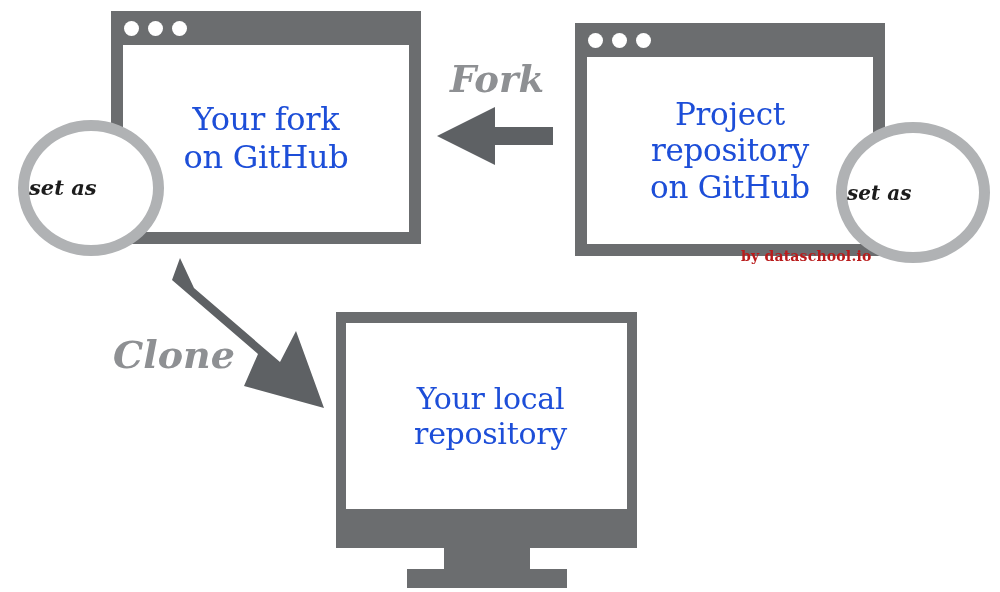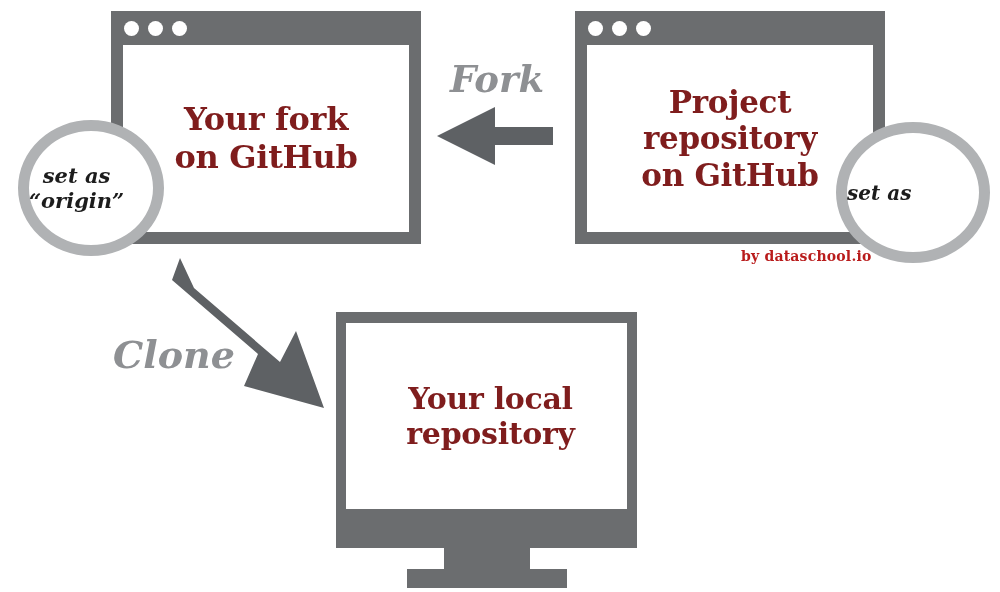--- a/index.html
+++ b/index.html
@@ -53,31 +53,31 @@
     top: 34px;
     right: 12px;
     bottom: 12px;
     background: #ffffff;
     display: flex;
     align-items: center;
     justify-content: center;
   }
   .screen-text {
     text-align: center;
-    color: #7f1d1d;
-    font-weight: bold;
+    color: #1d4ed8;
+    font-weight: normal;
     line-height: 1.17;
     letter-spacing: -0.3px;
     font-family: "DejaVu Serif", serif;
   }
 
   #browser-fork { left: 111px; top: 11px; width: 310px; height: 233px; }
   #browser-fork .screen-text { font-size: 32px; }
 
-  #browser-project { left: 575px; top: 11px; width: 310px; height: 233px; }
+  #browser-project { left: 575px; top: 23px; width: 310px; height: 233px; }
   #browser-project .screen-text { font-size: 31px; }
 
   
   #monitor {
     position: absolute;
     left: 336px;
     top: 312px;
     width: 301px;
     height: 276px;
   }
@@ -258,21 +258,20 @@
   <svg id="arrow-clone" viewBox="0 0 152 150">
     <path d="M8,0 L0,22 L86,96 L72,128 L152,150 L124,73 L108,104 L22,30 Z" fill="#5e6164"></path>
   </svg>
 
   <div class="edge-label" id="label-fork">Fork</div>
   <div class="edge-label" id="label-clone">Clone</div>
 
   <div class="badge-circle" id="badge-origin">
     <div class="badge-text">
       <div>set as</div>
-      <div>“origin”</div>
     </div>
   </div>
 
   <div class="badge-circle" id="badge-upstream">
     <div class="badge-text">
       <div>set as</div>
     </div>
   </div>
 
   <div id="attribution">by dataschool.io</div>

